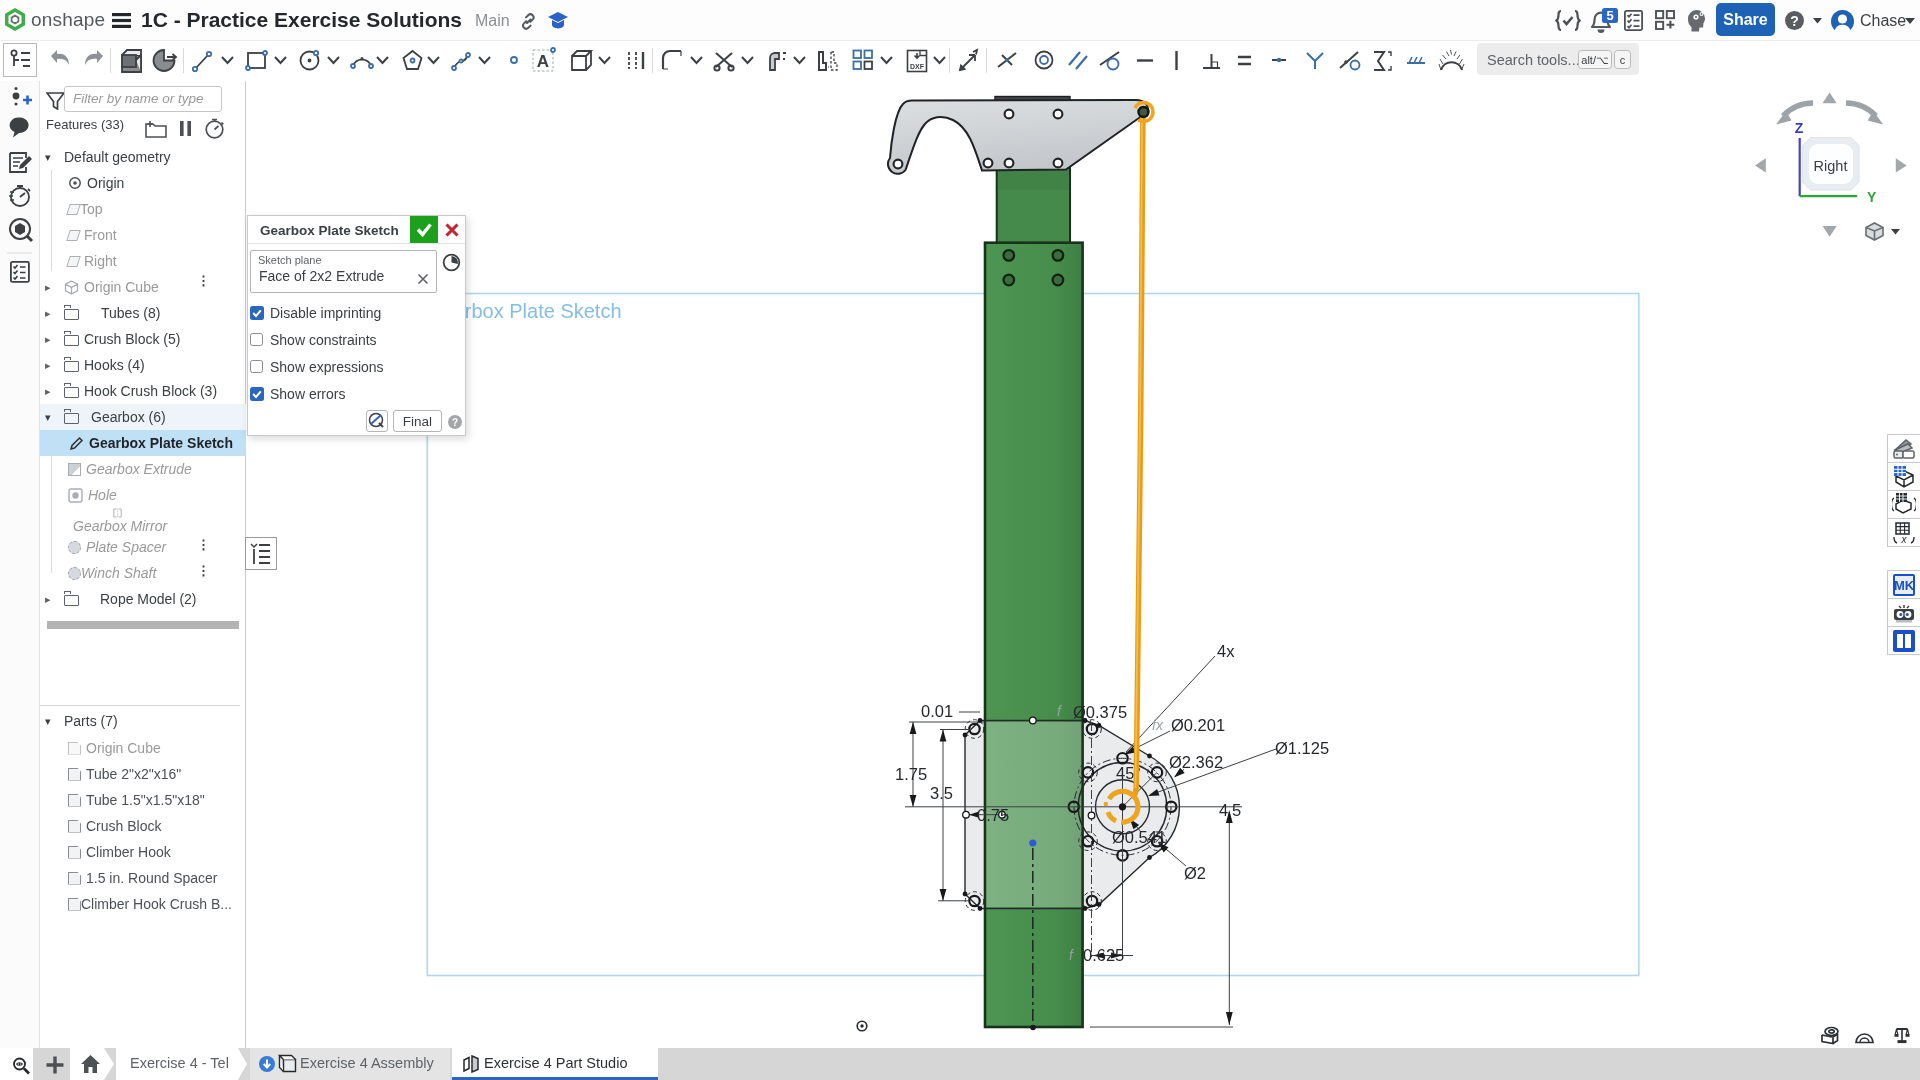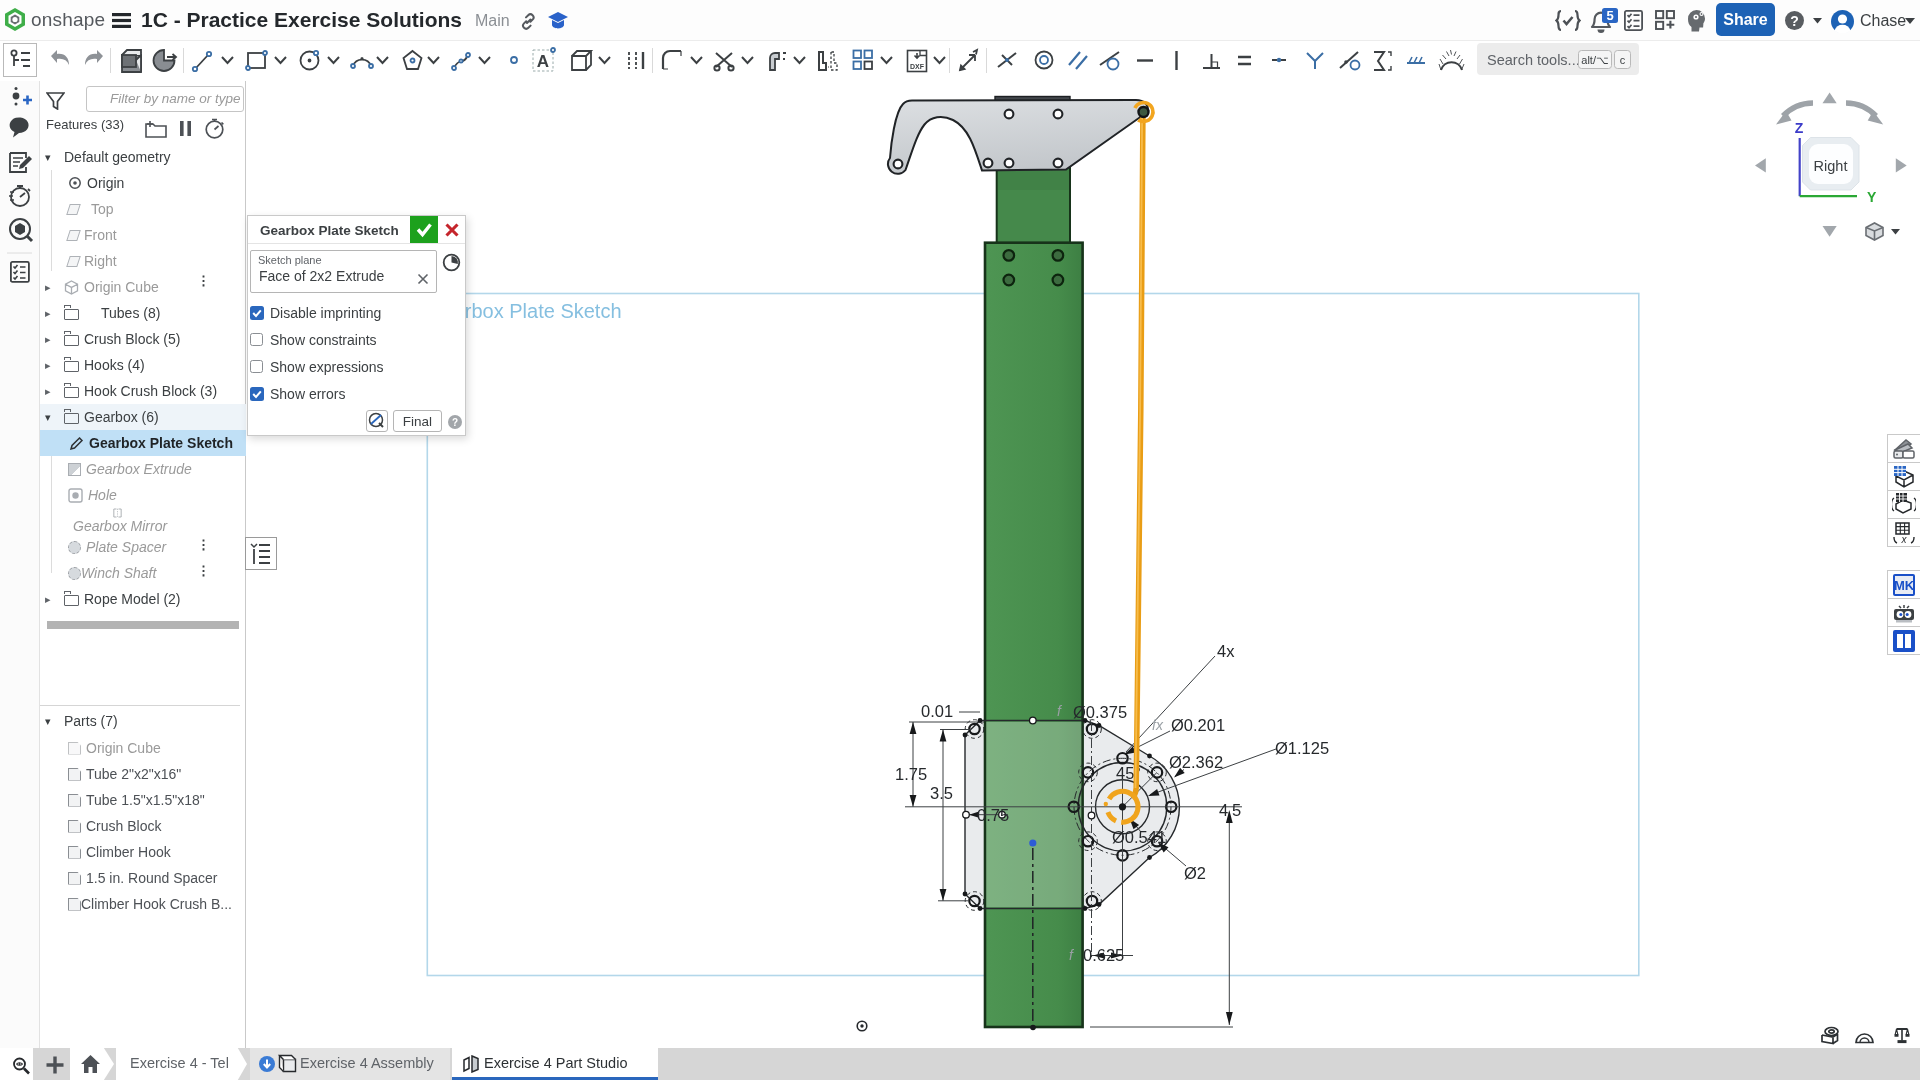--- a/index.html
+++ b/index.html
@@ -361,21 +361,21 @@
             <path d="M10 6 H15.5 M10 11.5 H15.5 M10 17 H15.5"></path>
           </g>
         </g>
   </g>
 </svg>
 </div>
 <div id="panel">
   <svg class="abs" style="left:6px;top:11px" width="19" height="18" viewBox="0 0 19 18">
       <path d="M1 1 H18 L11.5 9.5 V17 L7.5 14.5 V9.5 Z" fill="none" stroke="#3c4043" stroke-width="1.7"></path>
     </svg>
-  <div class="abs" style="left:46px;top:5px;width:158px;height:26px;border:1px solid #c5c5c5;border-radius:3px;font-style:italic;color:#9a9a9a;font-size:13.5px;line-height:24px;padding-left:23px;">Filter by name or type</div>
+  <div class="abs" style="left:24px;top:5px;width:158px;height:26px;border:1px solid #c5c5c5;border-radius:3px;font-style:italic;color:#9a9a9a;font-size:13.5px;line-height:24px;padding-left:8px;">Filter by name or type</div>
   <div class="abs" style="left:6px;top:36px;font-size:13px;color:#3c4043;">Features (33)</div>
   <svg class="abs" style="left:105px;top:39px" width="22" height="18" viewBox="0 0 22 18">
       <path d="M1 4 h7 l2 2 h11 v11 h-20 z" fill="none" stroke="#4d5156" stroke-width="1.6"></path>
       <path d="M5 1 v6 M2 4 h6" stroke="#4d5156" stroke-width="1.6"></path>
     </svg>
   <svg class="abs" style="left:139px;top:39px" width="13" height="17" viewBox="0 0 13 17">
       <rect x="1" y="1" width="3.6" height="15" fill="#4d5156"></rect>
       <rect x="8.4" y="1" width="3.6" height="15" fill="#4d5156"></rect>
     </svg>
   <svg class="abs" style="left:164px;top:37px" width="21" height="21" viewBox="0 0 21 21">
@@ -393,21 +393,21 @@
     </div>
   <div class="row abs" style="left:28px;top:89px;">
       <svg width="14" height="14" viewBox="0 0 14 14">
         <circle cx="7" cy="7" r="5.2" fill="none" stroke="#4d5156" stroke-width="1.5"></circle>
         <circle cx="7" cy="7" r="1.8" fill="#4d5156"></circle>
       </svg>
       <span style="margin-left:5px;">Origin</span>
     </div>
   <div class="row abs gray" style="left:28px;top:115px;">
       <s-p></s-p>
-      <span style="margin-left:12px;text-align:right;">Top</span>
+      <span style="margin-left:1px;text-align:right;">Top</span>
     </div>
   <div class="row abs gray" style="left:28px;top:141px;">
       <s-p></s-p>
       <span style="margin-left:5px;">Front</span>
     </div>
   <div class="row abs gray" style="left:28px;top:167px;">
       <s-p></s-p>
       <span style="margin-left:5px;">Right</span>
     </div>
   <div class="row abs" style="left:0;top:193px;width:206px;">
@@ -434,21 +434,21 @@
       <span style="margin-left:5px;">Hooks (4)</span>
     </div>
   <div class="row abs" style="left:0;top:297px;width:206px;">
       <s-c style="color:#5f6368">▸</s-c>
       <s-f></s-f>
       <span style="margin-left:5px;">Hook Crush Block (3)</span>
     </div>
   <div class="row abs" style="left:0;top:323px;width:206px;background:#eef4f9;">
       <s-c>▾</s-c>
       <s-f></s-f>
-      <span style="margin-left:5px;">Gearbox (6)</span>
+      <span style="margin-left:12px;">Gearbox (6)</span>
     </div>
   <div class="row abs" style="left:0;top:349px;width:206px;background:#c0e0f6;">
       <svg style="margin-left:29px" width="15" height="15" viewBox="0 0 15 15">
         <path d="M2 13 L3 9.5 L10.5 2 L13 4.5 L5.5 12 Z M10.5 2 L13 4.5" fill="none" stroke="#2d3134" stroke-width="1.5"></path>
       </svg>
       <span style="margin-left:5px;font-weight:bold;color:#1f2326;">Gearbox Plate Sketch</span>
     </div>
   <div class="row abs gray it" style="left:28px;top:375px;">
       <s-e></s-e>
       <span style="margin-left:5px;">Gearbox Extrude</span>
@@ -473,21 +473,21 @@
     </div>
   <div class="abs" style="left:157px;top:456px;color:#3c4043;font-size:13px;"><b>⋮</b></div>
   <div class="row abs gray it" style="left:28px;top:479px;">
       <s-g></s-g>
       <span style="">Winch Shaft</span>
     </div>
   <div class="abs" style="left:157px;top:482px;color:#3c4043;font-size:13px;"><b>⋮</b></div>
   <div class="row abs" style="left:0;top:505px;width:206px;">
       <s-c style="color:#5f6368">▸</s-c>
       <s-f></s-f>
-      <span style="margin-left:5px;">Rope Model (2)</span>
+      <span style="margin-left:21px;">Rope Model (2)</span>
     </div>
   <div class="abs" style="left:7px;top:540px;width:192px;height:8px;background:#b3b3b3;"></div>
   <div class="abs" style="left:0px;top:624px;width:200px;height:1px;background:#d5d5d5;"></div>
   <div class="row abs" style="left:0;top:627px;width:206px;">
       <s-c>▾</s-c>
       <span style="margin-left:6px;">Parts (7)</span>
     </div>
   <div class="row abs gray" style="left:28px;top:654px;">
       <s-t style="opacity:.55"></s-t>
       <span style="margin-left:5px;">Origin Cube</span>

